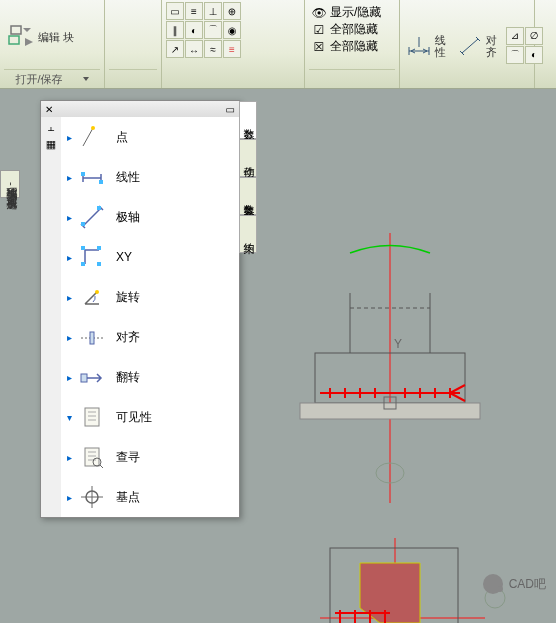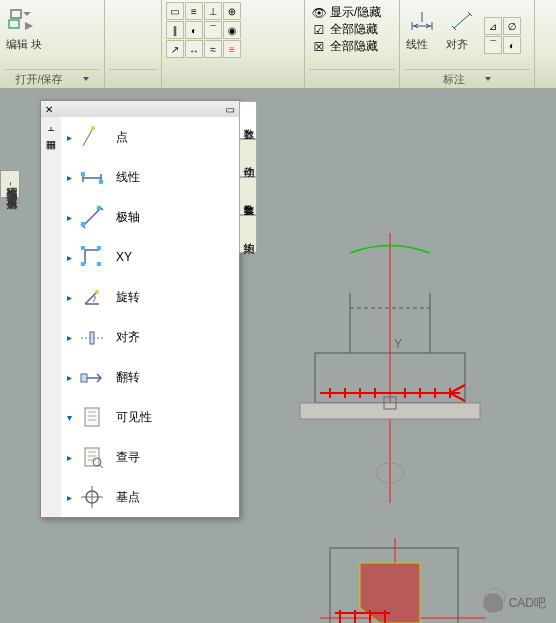--- a/index.html
+++ b/index.html
@@ -1,41 +1,41 @@
 <!DOCTYPE html>
 <html><head>
 <meta charset="utf-8">
 <style>
 body{margin:0;font-family:"Microsoft YaHei",sans-serif;font-size:12px;background:#9ea7a4;width:556px;height:623px;overflow:hidden;position:relative}
 .ribbon{background:linear-gradient(#f5f7f2,#e8ecd9 60%,#d4dbc0);border-bottom:1px solid #a0a890;height:88px;display:flex}
 .rgroup{border-right:1px solid #b8c0a0;display:flex;flex-direction:column;padding:2px 4px 0}
 .rgroup-bottom{height:18px;text-align:right;color:#555;font-size:11px;border-top:1px solid #c0c8a8;display:flex;align-items:center;justify-content:center;gap:20px;margin-top:auto}
 .rbtns{display:flex;gap:4px;flex:1}
-.rbtn{display:flex;flex-direction:column;align-items:flex-start;padding:2px;cursor:pointer}
+.rbtn{display:flex;flex-direction:row;align-items:center;padding:2px;cursor:pointer}
 .ricon{width:32px;height:32px;display:flex;align-items:center;justify-content:center}
 .rlbl{font-size:11px;color:#333;text-align:center;line-height:12px;margin-top:2px}
 .mini-grid{display:grid;grid-template-columns:repeat(4,18px);grid-auto-rows:18px;gap:1px}
 .mini-cell{border:1px solid #b8c0a0;background:#f0f2e8;display:flex;align-items:center;justify-content:center;font-size:10px;cursor:pointer}
 .mini-row{display:flex;align-items:center;gap:3px;height:17px;cursor:pointer;padding:0 2px}
 .mini-ico{width:16px;height:16px;display:flex;align-items:center;justify-content:center}
 .vtab{position:absolute;left:0;top:170px;width:18px;background:#e8ecd9;border:1px solid #999;font-size:11px;writing-mode:vertical-rl;padding:8px 0;text-align:center;color:#333}
 .palette{position:absolute;left:40px;top:100px;width:198px;background:#fff;border:1px solid #888;box-shadow:2px 2px 6px rgba(0,0,0,.3)}
 .pal-top{height:16px;background:linear-gradient(#f0f0f0,#ddd);display:flex;justify-content:space-between;padding:0 4px;align-items:center;font-size:10px}
 .pal-body{display:flex}
 .pal-side{width:20px;background:#f0f0f0;display:flex;flex-direction:column;align-items:center;padding-top:4px;gap:4px}
 .pal-list{flex:1}
 .pal-item{display:flex;align-items:center;height:40px;padding:0 6px;cursor:pointer}
 .pal-icon{width:32px;height:32px;display:flex;align-items:center;justify-content:center;margin-right:8px}
 .pal-tabs{position:absolute;right:-18px;top:0;width:18px;display:flex;flex-direction:column}
 .pal-tab{background:#e8ecd9;border:1px solid #aaa;font-size:11px;writing-mode:vertical-rl;padding:18px 0;text-align:center;cursor:pointer}
 .pal-tab.active{background:#fff;font-weight:500}
 .canvas{position:absolute;inset:88px 0 0 0;z-index:-1}
 .drawing1{position:absolute;left:290px;top:145px;width:200px;height:260px}
 .drawing2{position:absolute;left:320px;top:450px;width:170px;height:150px}
-.watermark{position:absolute;right:10px;bottom:10px;display:flex;align-items:center;gap:6px;color:#666;font-size:12px}
+.watermark{position:absolute;right:10px;bottom:29px;display:flex;align-items:center;gap:6px;color:#666;font-size:12px}
 .wm-ico{width:20px;height:20px;border-radius:50%;background:#888;position:relative}
 .wm-ico:before{content:"";position:absolute;width:6px;height:6px;border-radius:50%;background:#888;left:14px;top:12px}
 .triangle-down{width:0;height:0;border-left:3px solid transparent;border-right:3px solid transparent;border-top:4px solid #555}
 .pal-arrow{color:#06c;font-size:10px;margin-right:4px}
 </style>
 </head>
 <body>
 
 <div class="ribbon">
   <div class="rgroup" style="width:96px">
@@ -118,24 +118,20 @@
           </span>
         <span class="rlbl">对齐</span>
       </div>
       <div style="display:grid;grid-template-columns:18px 18px;grid-auto-rows:18px;gap:1px;align-self:center">
         <div class="mini-cell">⊿</div>
           <div class="mini-cell">∅</div>
         <div class="mini-cell">⌒</div>
           <div class="mini-cell">◐</div>
       </div>
     </div>
-    <div class="rgroup-bottom">
-        <span>标注</span>
-        <span class="triangle-down"></span>
-      </div>
   </div>
 
 </div>
 
 <div class="vtab">块编写选项板 - 所有选项板</div>
 
 <div class="palette">
   <div class="pal-top">
     <span style="cursor:pointer">✕</span>
     <span style="cursor:pointer">▭</span>

